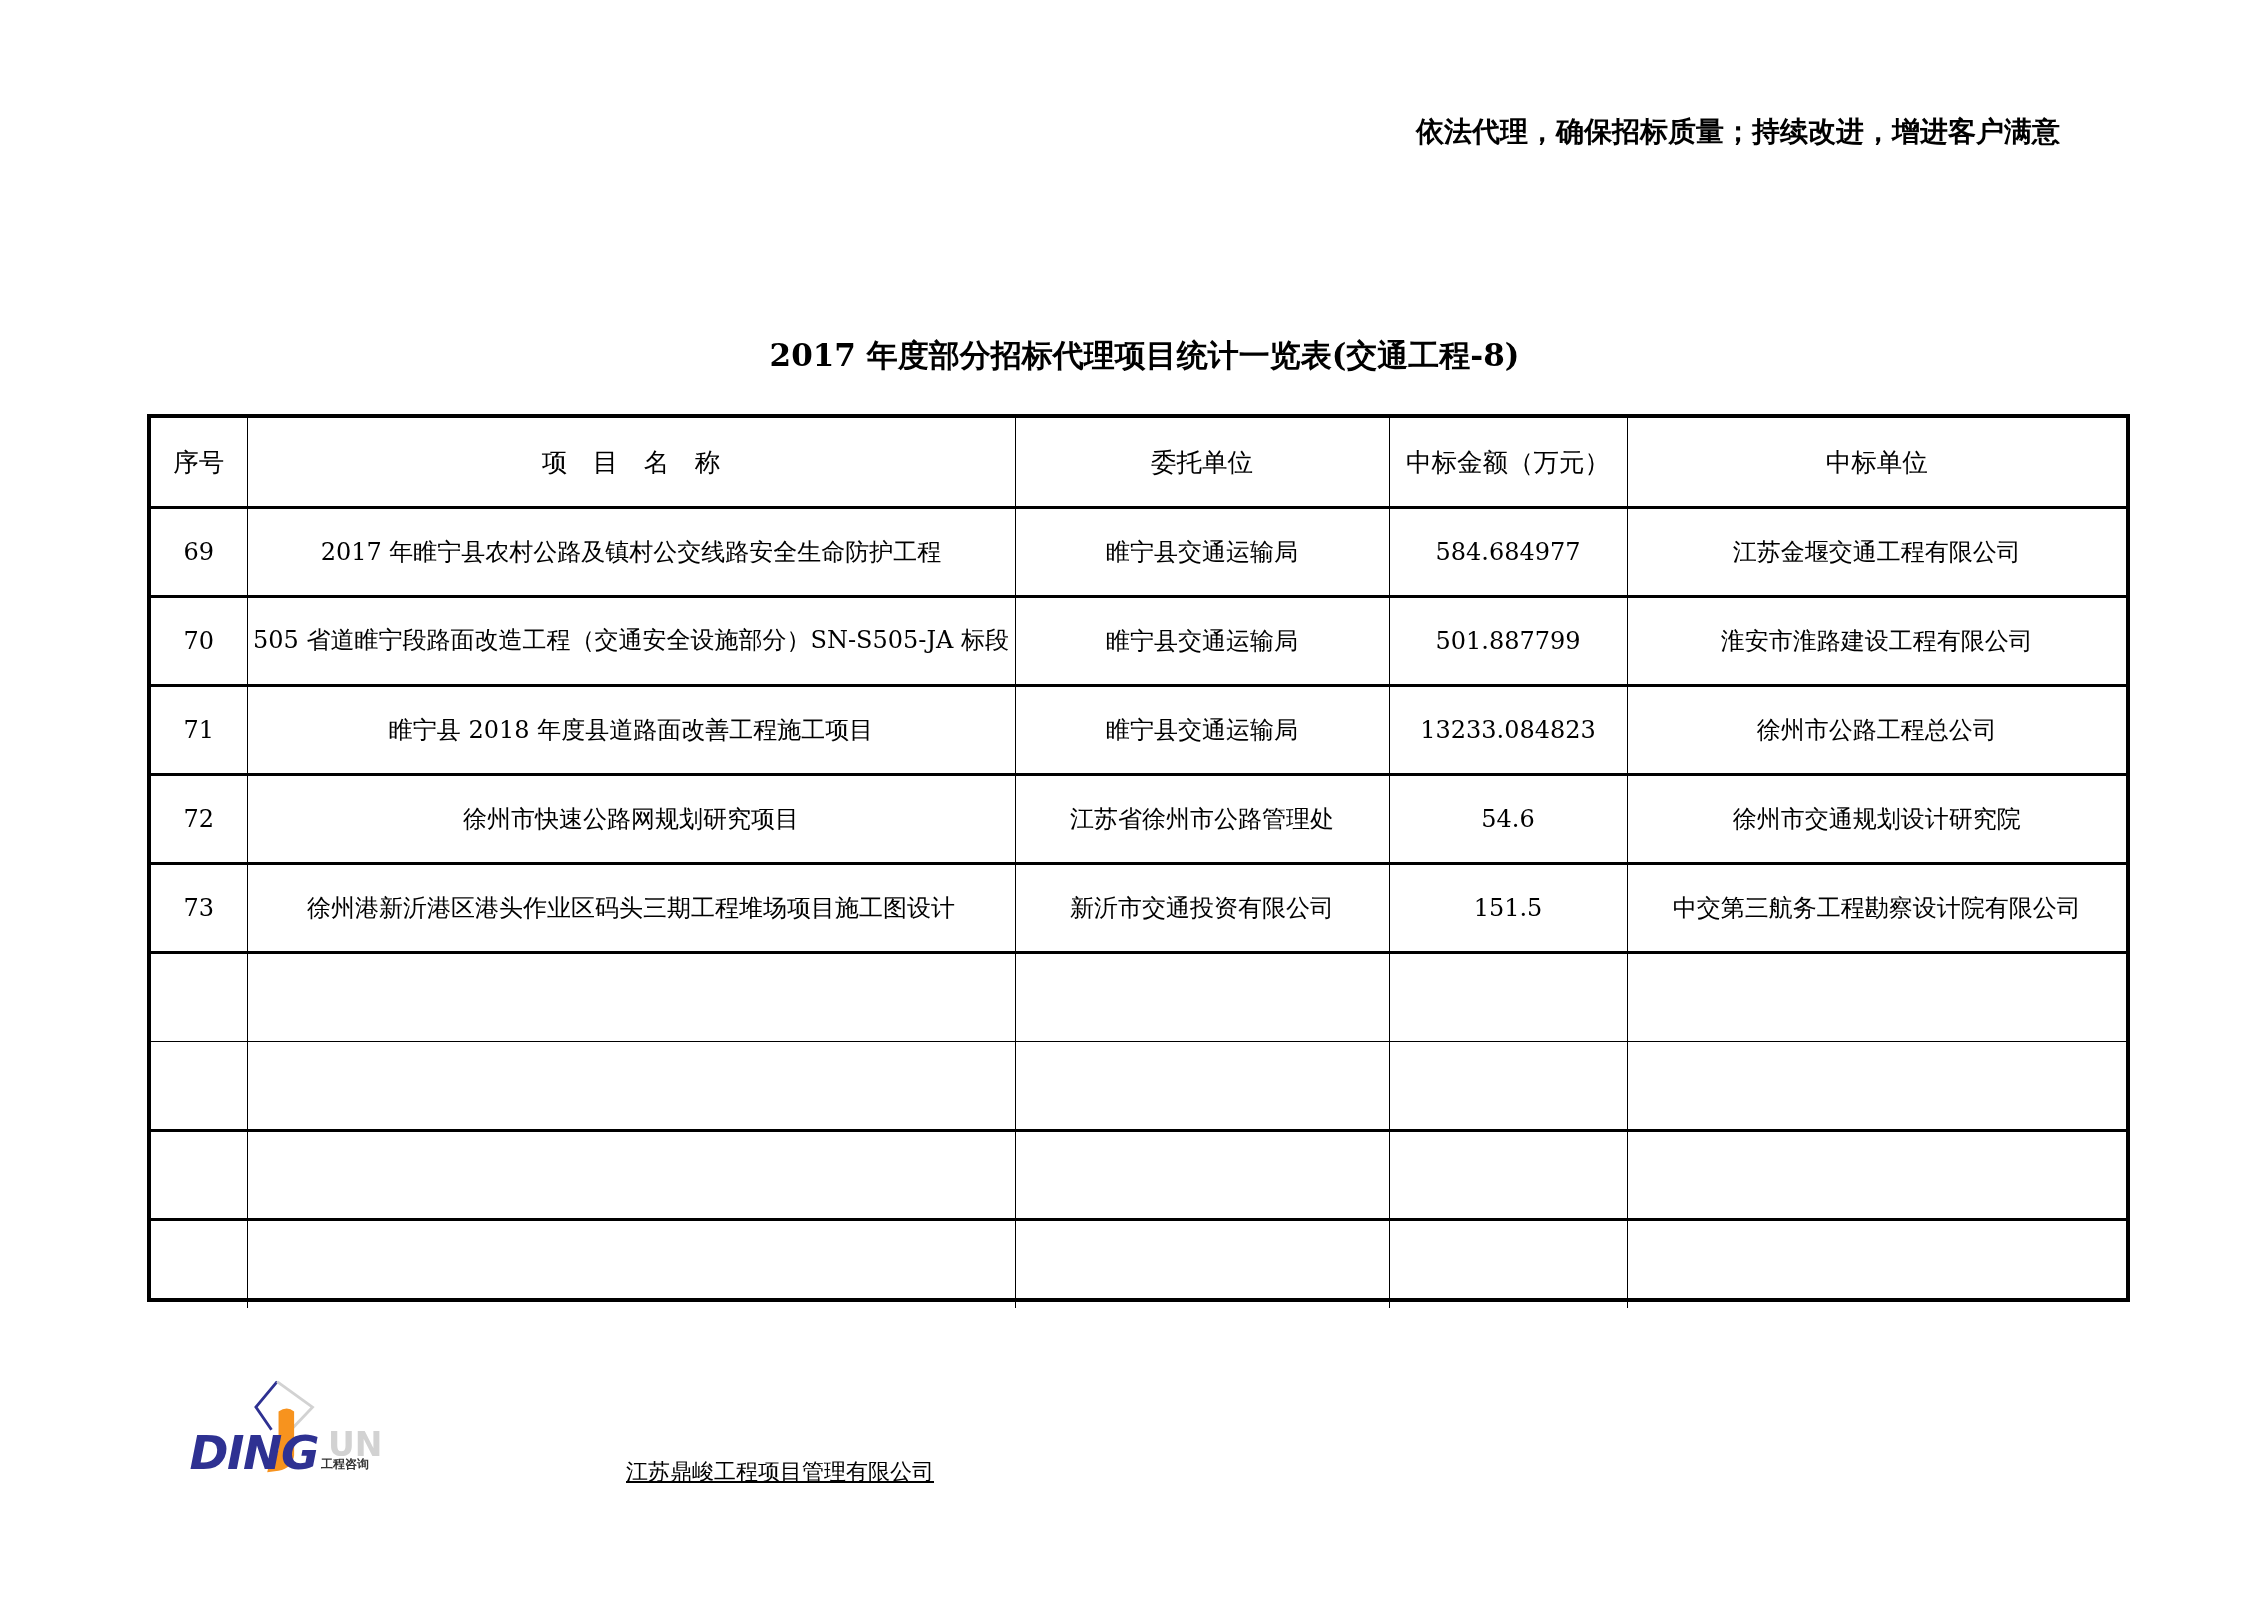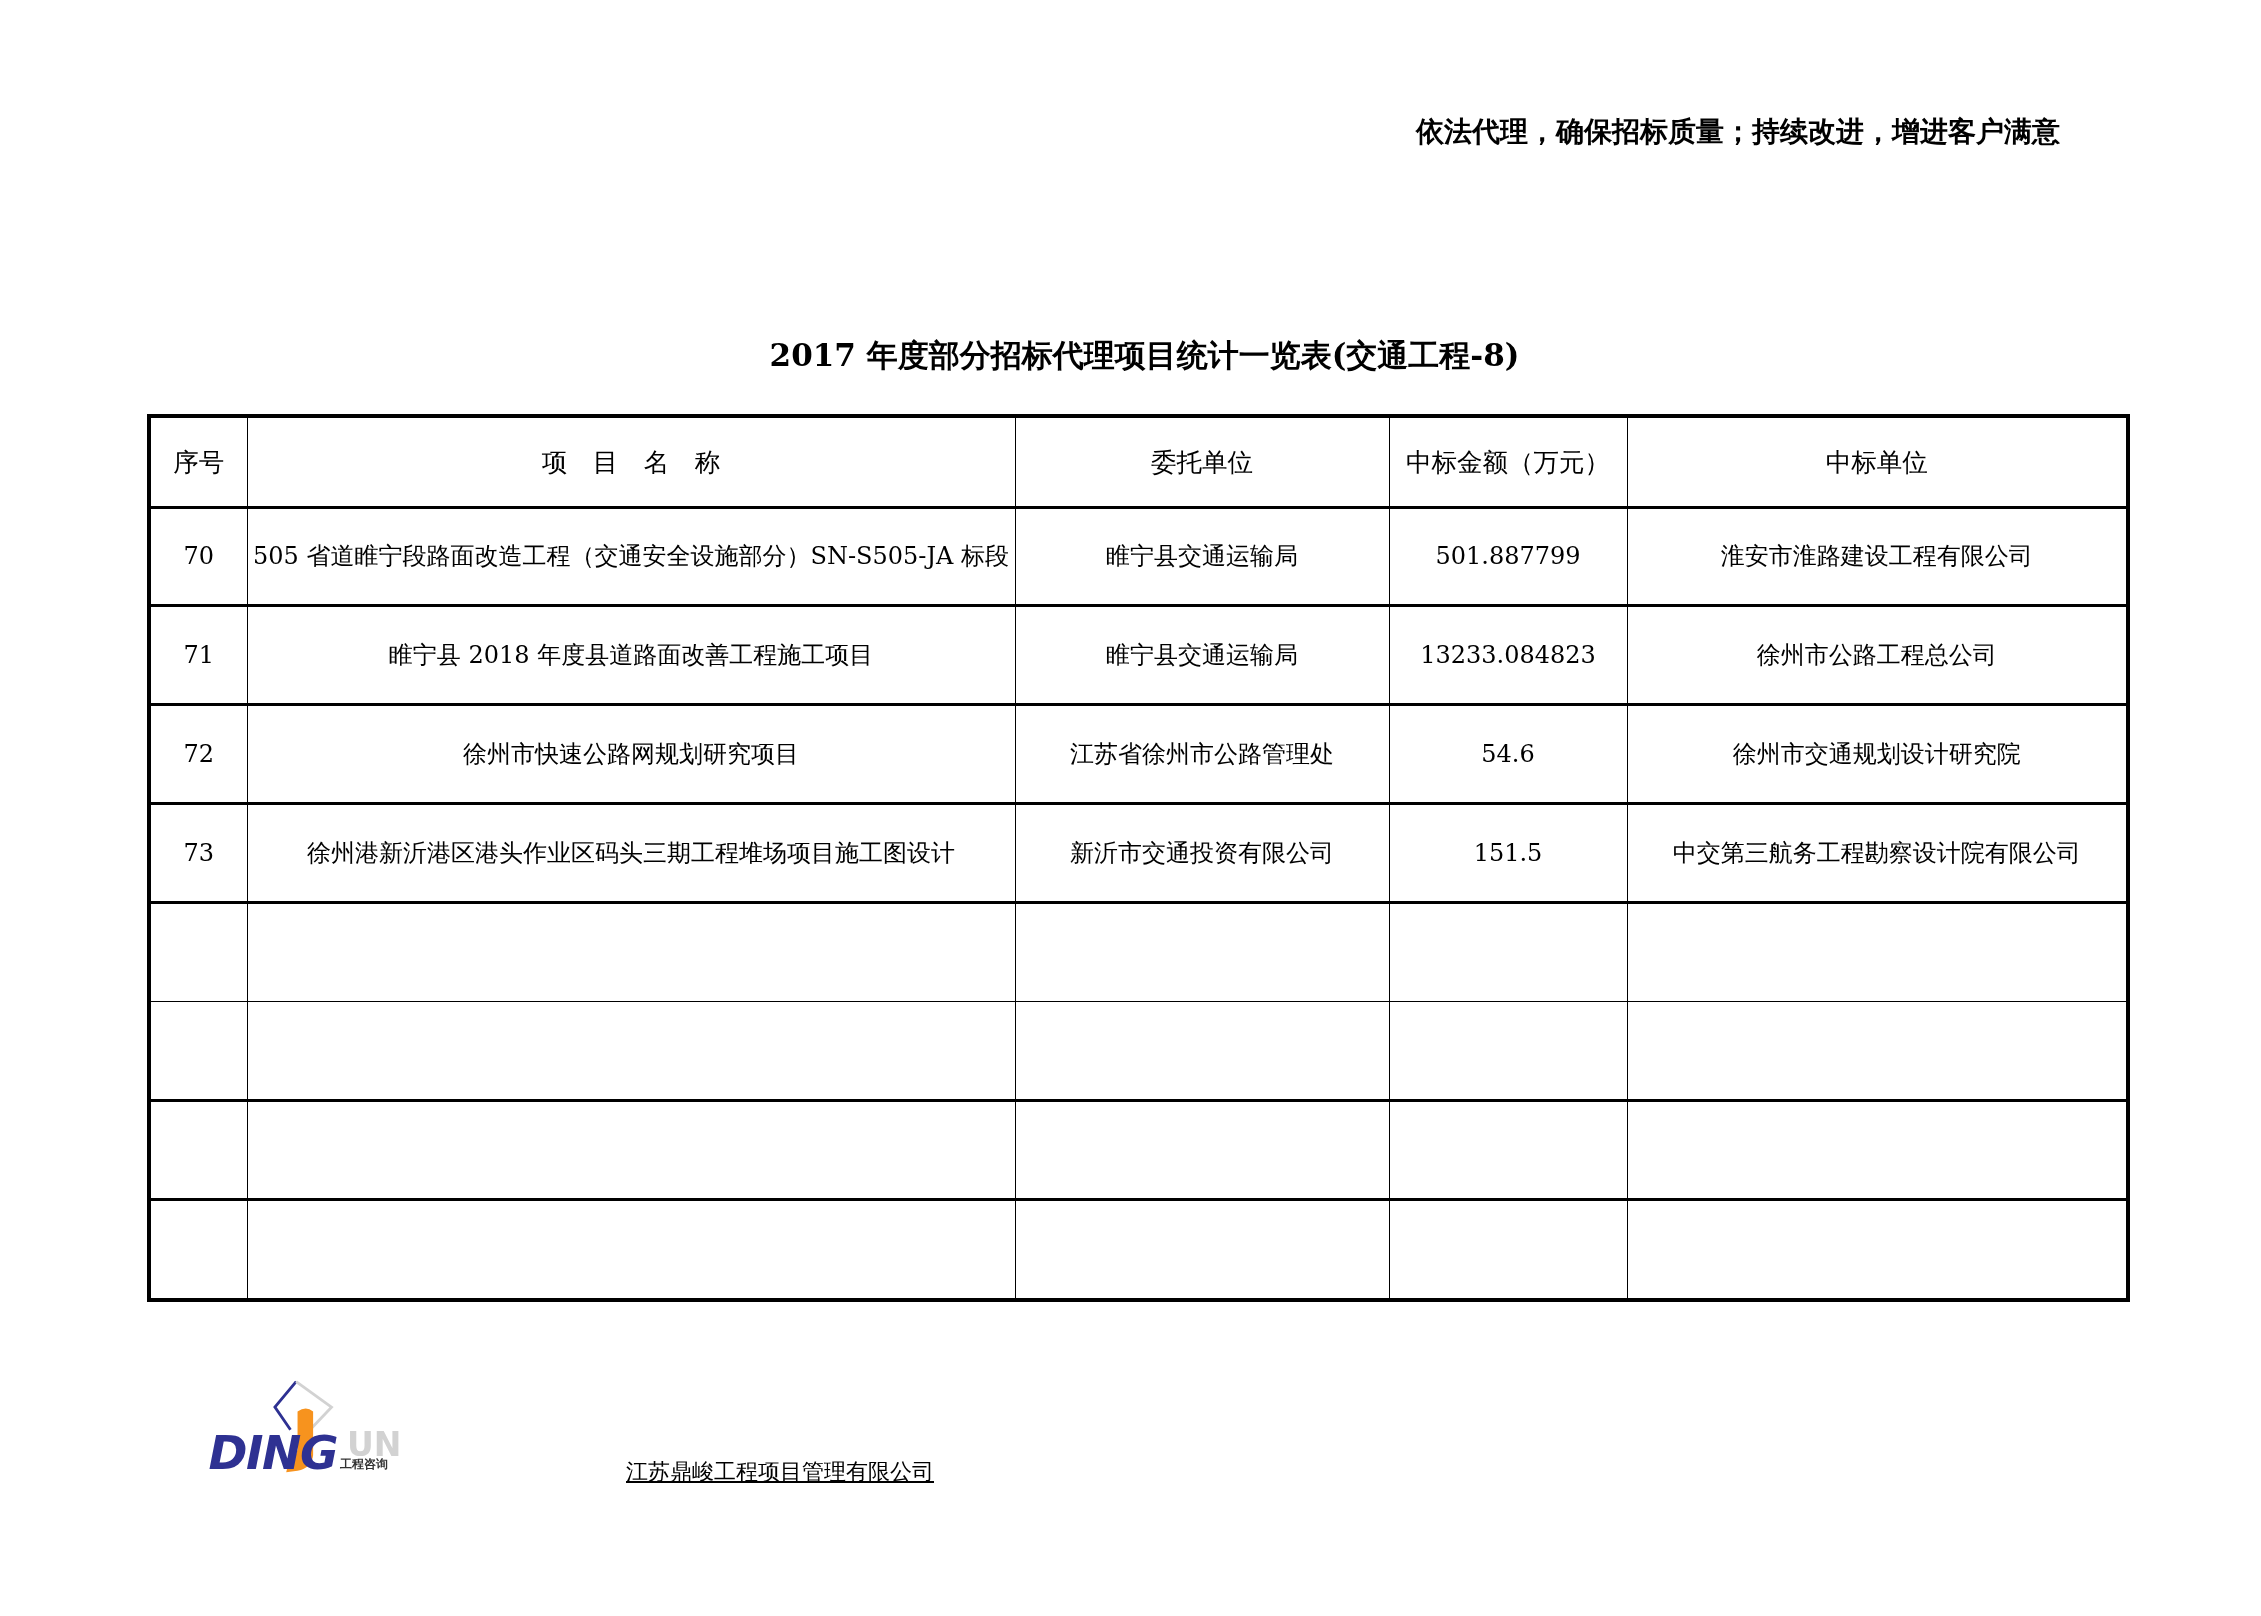--- a/index.html
+++ b/index.html
@@ -21,21 +21,21 @@
   tr.thick-top td { border-top: 3.5px solid #000; }
   th { font-family: "DejaVu Sans", "Liberation Sans", sans-serif; font-size: 25.5px; }
   tr > *:first-child { border-left: none; }
   tr > *:last-child { border-right: none; }
   thead tr th { border-top: none; border-bottom: 3.5px solid #000; }
   tbody tr:last-child td { border-bottom: none; }
   .col-no { width: 96px; }
   .col-name { width: 768px; }
   .col-client { width: 374px; }
   .col-amount { width: 238px; }
-  .logo { position: absolute; left: 207px; top: 1380px; width: 191px; height: 96px; }
+  .logo { position: absolute; left: 188px; top: 1380px; width: 191px; height: 96px; }
   .logo .ding { position: absolute; left: 1.4px; top: 45px; font-family: "DejaVu Sans", "Liberation Sans", sans-serif;
                 font-weight: bold; font-style: italic; font-size: 38px; color: #2e3192; letter-spacing: -1.4px; }
   .logo .ding .big { font-size: 47px; }
   .logo .un { position: absolute; left: 140px; top: 45px; font-family: "DejaVu Sans", "Liberation Sans", sans-serif;
               font-weight: bold; font-size: 33px; color: #d2d2d2; }
   .logo .sub { position: absolute; left: 133px; top: 76px; font-family: "DejaVu Sans", "Liberation Sans", sans-serif;
                font-weight: bold; font-size: 12px; color: #333; white-space: nowrap; }
   .logo svg { position: absolute; left: 0; top: 0; }
   .footer-company { position: absolute; left: 626px; top: 1457px;
                     font-family: "DejaVu Serif", "Liberation Serif", serif; font-size: 22px; white-space: nowrap; text-decoration: underline; }
@@ -59,20 +59,27 @@
     <thead>
       <tr>
         <th>序号</th>
         <th>项　目　名　称</th>
         <th>委托单位</th>
         <th>中标金额（万元）</th>
         <th>中标单位</th>
       </tr>
     </thead>
     <tbody>
+      <tr>
+        <td>69</td>
+        <td>2017 年睢宁县农村公路及镇村公交线路安全生命防护工程</td>
+        <td>睢宁县交通运输局</td>
+        <td>584.684977</td>
+        <td>江苏金堰交通工程有限公司</td>
+      </tr>
       <tr class="thick-top">
         <td>70</td>
         <td style="line-height:41px;">505 省道睢宁段路面改造工程（交通安全设施部分）SN-S505-JA 标段</td>
         <td>睢宁县交通运输局</td>
         <td>501.887799</td>
         <td>淮安市淮路建设工程有限公司</td>
       </tr>
       <tr class="thick-top">
         <td>71</td>
         <td>睢宁县 2018 年度县道路面改善工程施工项目</td>

